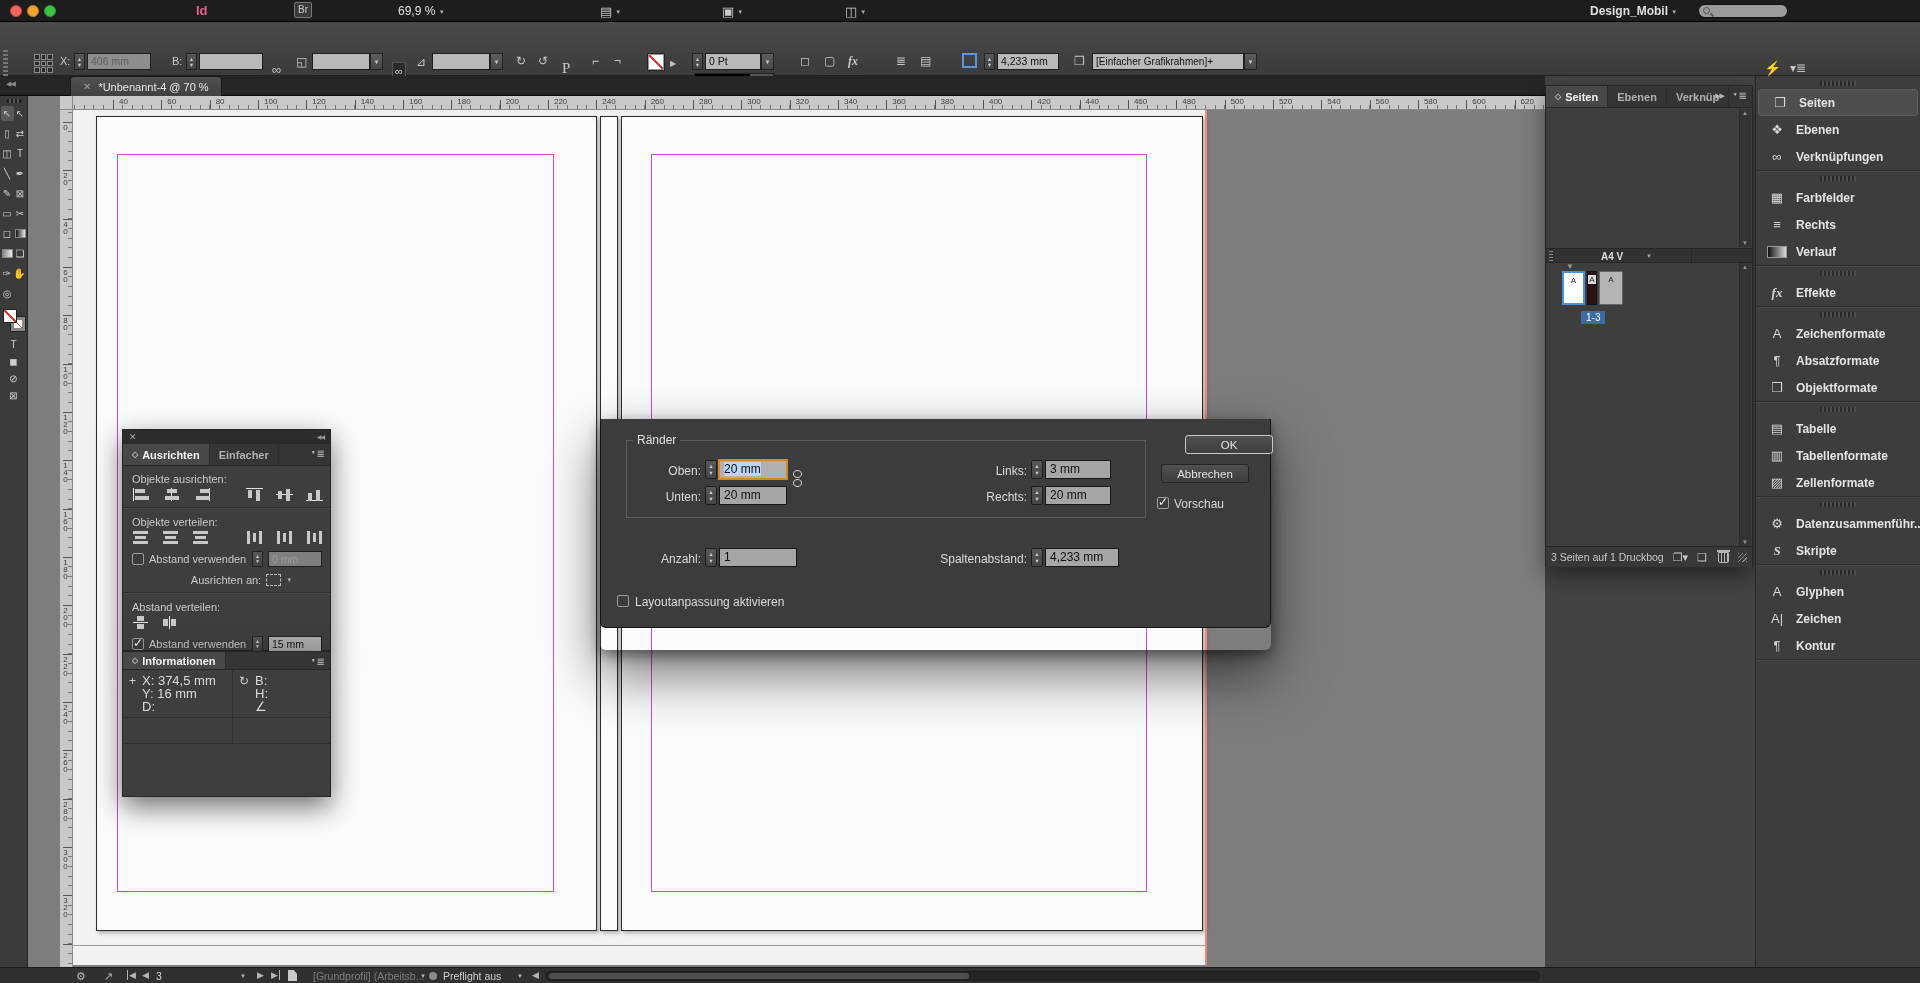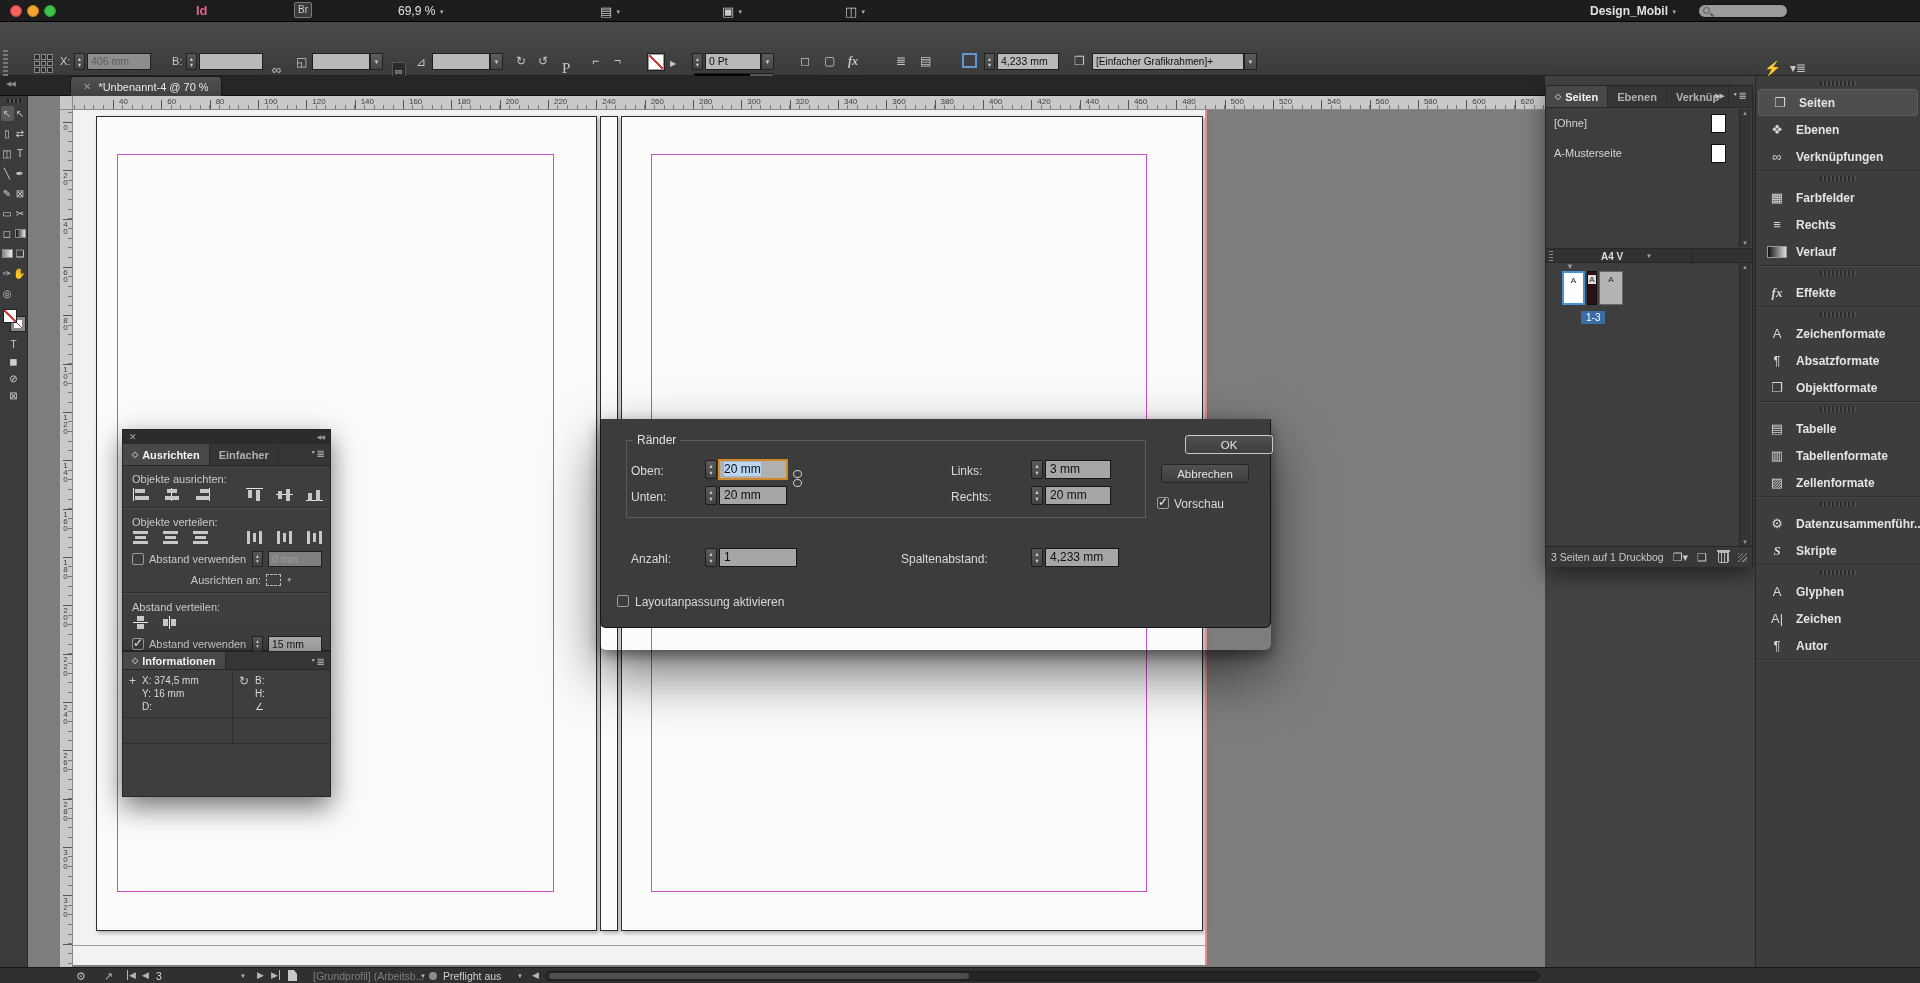--- a/index.html
+++ b/index.html
@@ -94,21 +94,21 @@
 .minifld{height:16px;background:#a9a9a9;border:1px solid #1f1f1f;color:#161616;font-size:10.5px;line-height:14px;padding:0 3px;width:54px}
 .minifld.dis{background:#7f7f7f;color:#9d9d9d}
 .stp2{display:inline-flex;flex-direction:column;justify-content:center;width:11px;height:16px;background:linear-gradient(#565656,#424242);border:1px solid #222;color:#c9c9c9;font-size:5px;line-height:5.5px;text-align:center}
 .stp2::before{content:"▲"}.stp2::after{content:"▼"}
 .alignto{display:flex;align-items:center;gap:5px;justify-content:center;margin:7px 0 0 30px;color:#c9c9c9}
 .proxy2{width:15px;height:12px;border:1px dashed #bbb;position:relative}
 
 #infopanel .cellrow{display:flex;border-bottom:1px solid #2f2f2f}
 #infopanel .cell{padding:4px 0 4px 6px;display:flex;gap:6px}
 #infopanel .cell.l{width:110px;border-right:1px solid #2f2f2f}
-#infopanel .cell .lines{font-size:10px;color:#dadada;line-height:13px}
+#infopanel .cell .lines{font-size:13px;color:#dadada;line-height:13px}
 #infopanel .meta{padding:4px 0;font-size:10.5px;color:#dadada;line-height:13px}
 #infopanel .meta div{width:128px;text-align:right}
 
 
 #pagespanel{position:absolute;left:1545px;top:85px;width:208px;height:482px;background:#3e3e3e;border:1px solid #262626;box-shadow:0 8px 20px rgba(0,0,0,.45)}
 .master-row{display:flex;align-items:center;justify-content:space-between;padding:5px 26px 5px 8px;height:30px}
 .mlabel{font-size:11px;color:#d5d5d5}
 .mthumb{width:15px;height:19px;background:#fff;border:1px solid #111}
 .sbar{position:absolute;right:1px;width:12px;background:#343434;border-left:1px solid #2a2a2a}
 .sbar .up{position:absolute;top:1px;left:2px;font-size:6px;color:#999}
@@ -140,21 +140,21 @@
 .dico.it{font-style:italic;font-family:"Liberation Serif",serif;font-weight:bold}
 .dico.gradbox{height:12px;background:linear-gradient(90deg,#111,#ddd);border:1px solid #999}
 .dlabel{font-size:12px;font-weight:bold;color:#e4e4e4;white-space:nowrap}
 
 
 #dialog{position:absolute;left:600px;top:419px;width:671px;height:231px;z-index:30;border-radius:6px;box-shadow:0 24px 55px rgba(0,0,0,.55),0 5px 14px rgba(0,0,0,.45)}
 .dlg-title{height:22px;background:linear-gradient(#ededed,#c6c6c6);border:1px solid #8f8f8f;border-radius:6px 6px 0 0;text-align:center;line-height:21px;font-size:13px;color:#2e2e2e}
 .dlg-body{position:relative;height:209px;background:#3c3c3c;border:1px solid #141414;border-top:none;border-radius:0 0 6px 6px}
 .grp{position:absolute;border:1px solid #5c5c5c}
 .grp legend{font-size:12px;color:#e0e0e0;padding:0 4px;margin-left:6px}
-.dlbl{position:absolute;font-size:12px;color:#dadada;text-align:left}
+.dlbl{position:absolute;font-size:12px;color:#dadada;text-align:right}
 .dfld{position:absolute;height:19px;background:#a6a6a6;border:1px solid #161616;color:#101010;font-size:12px;line-height:17px;padding:0 4px}
 .dfld.focus{height:21px;border:2px solid #d08a2a;background:#b0b0b0;line-height:17px}
 .dfld .sel{background:#b9d6f2}
 .dstp{position:absolute;display:inline-flex;flex-direction:column;justify-content:center;width:12px;height:19px;background:linear-gradient(#5a5a5a,#444);border:1px solid #1c1c1c;border-radius:2px;color:#ccc;font-size:5.5px;line-height:6.5px;text-align:center}
 .dstp::before{content:"▲"}.dstp::after{content:"▼"}
 .dlg-chain{position:absolute;left:190px;top:50px;width:12px;height:22px}
 .dlg-chain i{display:block;width:9px;height:8px;border:1.5px solid #d2d2d2;border-radius:50%;margin:1px auto}
 .btn{position:absolute;width:88px;height:19px;border-radius:3px;background:linear-gradient(#505050,#3e3e3e);color:#e2e2e2;font-size:11.5px;text-align:center;line-height:18px}
 .btn.default{border:1px solid #c9c9c9}
 .btn.plain{border:1px solid #242424}
@@ -485,30 +485,20 @@
         </span>
         <span class="ptab">
           <span>Ebenen</span>
         </span>
         <span class="ptab">
           <span>Verknüp</span>
         </span>
         <span class="abs" style="right:28px;top:6px;font-size:7px;color:#bbb;letter-spacing:-1px">▶▶</span>
       <span class="pmenu">≣</span>
     </div>
-    <div id="pp-masters">
-        <div class="master-row">
-          <span class="mlabel">[Ohne]</span>
-          <span class="mthumb"></span>
-        </div>
-        <div class="master-row">
-          <span class="mlabel">A-Musterseite</span>
-          <span class="mthumb"></span>
-        </div>
-      </div>
     <div class="sbar" style="top:23px;height:138px">
         <span class="up">▲</span>
         <span class="dn">▼</span>
       </div>
     <div id="presetbar">
       <span class="abs" style="left:3px;top:2px;width:4px;height:10px;background:repeating-linear-gradient(#888 0 1px,transparent 1px 3px)"></span>
       <span class="abs" style="left:55px;top:2px;font-size:10px;font-weight:bold;color:#ddd">A4 V</span>
       <span class="abs dd" style="left:100px;top:4px">▼</span>
       <span class="abs" style="left:145px;top:0;width:1px;height:15px;background:#272727"></span>
     </div>
@@ -618,21 +608,21 @@
         <div class="dock-item">
           <span class="dico">A</span>
           <span class="dlabel">Glyphen</span>
         </div>
         <div class="dock-item">
           <span class="dico">A|</span>
           <span class="dlabel">Zeichen</span>
         </div>
         <div class="dock-item">
           <span class="dico">¶</span>
-          <span class="dlabel">Autor</span>
+          <span class="dlabel">Kontur</span>
         </div>
       </div>
       <div style="border-top: 1px solid rgb(46, 46, 46); box-shadow: rgb(72, 72, 72) 0px 1px 0px;"></div>
     </div>
 
   <div id="dialog">
     <div class="dlg-body">
       <fieldset class="grp" style="left:25px;top:14px;width:520px;height:85px">
         <legend>Ränder</legend>
       </fieldset>

